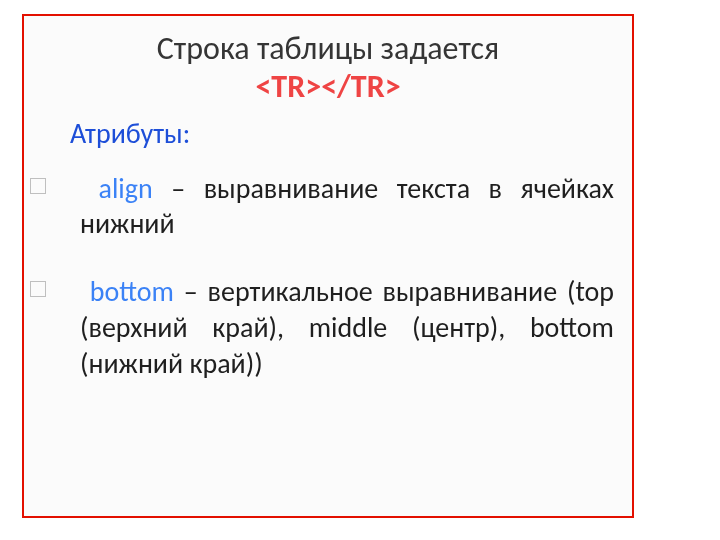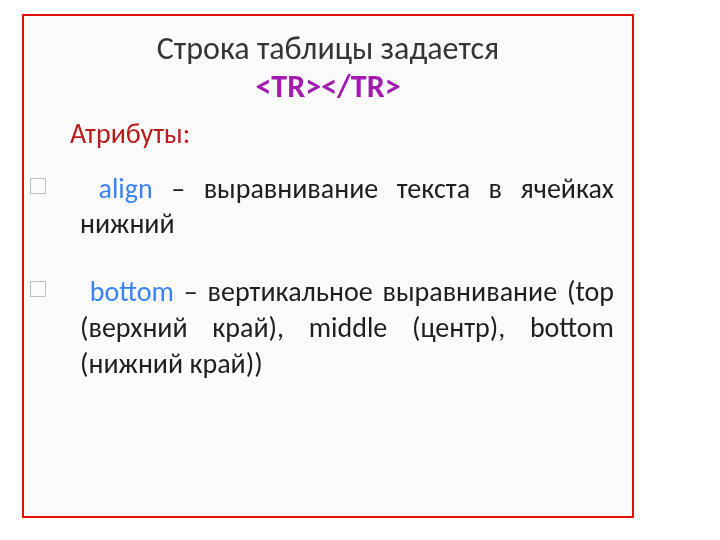--- a/index.html
+++ b/index.html
@@ -29,25 +29,25 @@
   }
   .title {
     text-align: center;
     font-size: 32px;
     line-height: 1.18;
     color: #353535;
     font-weight: 400;
     margin-bottom: 8px;
   }
   .title-tag {
-    color: #a21caf;
+    color: #ef4444;
     font-weight: 700;
   }
   .subheading {
-    color: #b91c1c;
+    color: #1d4ed8;
     font-size: 28px;
     margin: 10px 0 20px 28px;
   }
   .bulleted {
     font-size: 28px;
     color: #1f1f1f;
     line-height: 1.28;
   }
   .attr-item {
     position: relative;

